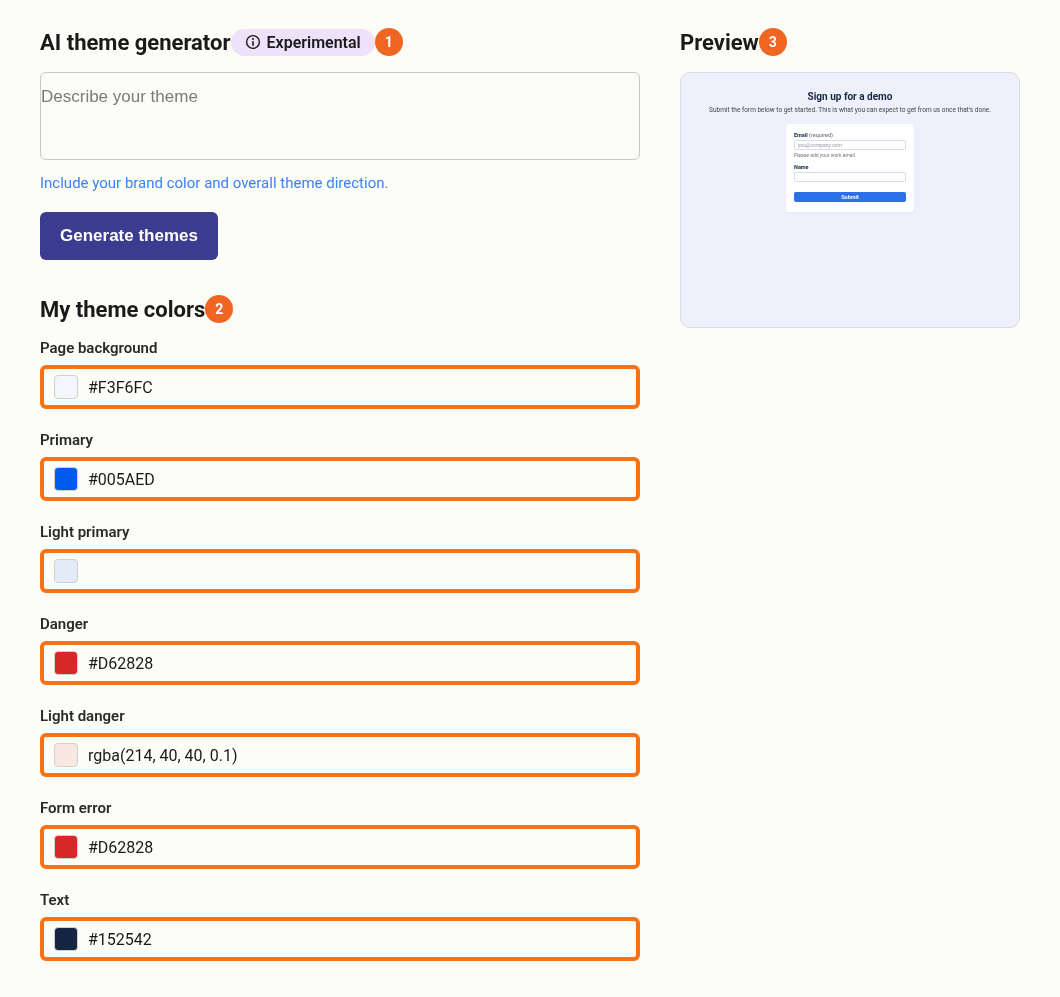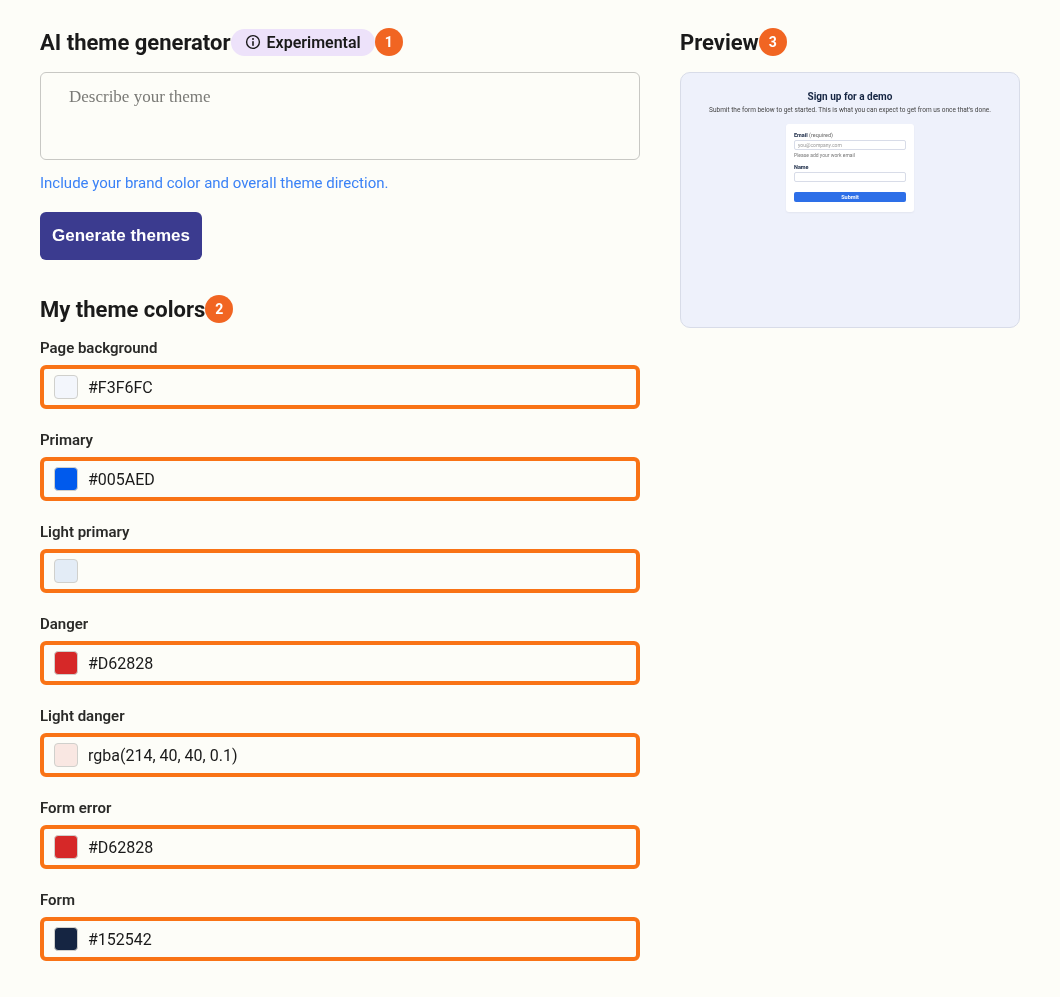--- a/index.html
+++ b/index.html
@@ -51,39 +51,39 @@
       align-items: center;
       justify-content: center;
     }
 
     .textarea {
       width: 100%;
       height: 88px;
       border: 1px solid #c8c8c4;
       border-radius: 6px;
       background: #fdfdf8;
-      padding: 14px 28px;
+      padding: 14px 0;
       font-size: 17px;
       color: #8b5cf6;
       resize: none;
-      font-family: Liberation Serif, serif;
+      font-family: Liberation Sans, sans-serif;
     }
     .textarea::placeholder { color: #7a7a76; }
     .help-text {
       font-size: 15px;
       color: #3b82f6;
       margin-top: 10px;
     }
     .btn-primary {
       margin-top: 20px;
       background: #3b3b8f;
       color: #fff;
       border: none;
       border-radius: 6px;
-      padding: 14px 12px;
+      padding: 14px 20px;
       font-size: 17px;
       font-weight: 600;
       cursor: pointer;
     }
 
     .colors-section { margin-top: 35px; }
     .color-field { margin-bottom: 22px; }
     .color-label {
       font-size: 15px;
       font-weight: 600;
@@ -259,21 +259,21 @@
             </div>
           </div>
           <div class="color-field">
             <label class="color-label">Form error</label>
             <div class="color-input-wrap">
               <span class="swatch" style="background: rgb(214, 40, 40);"></span>
               <input class="color-text" type="text" value="#D62828" style="">
             </div>
           </div>
           <div class="color-field">
-            <label class="color-label">Form</label>
+            <label class="color-label">Text</label>
             <div class="color-input-wrap">
               <span class="swatch" style="background: rgb(21, 37, 66);"></span>
               <input class="color-text" type="text" value="#152542" style="">
             </div>
           </div>
         </div>
     </div>
 
   </div>
 

